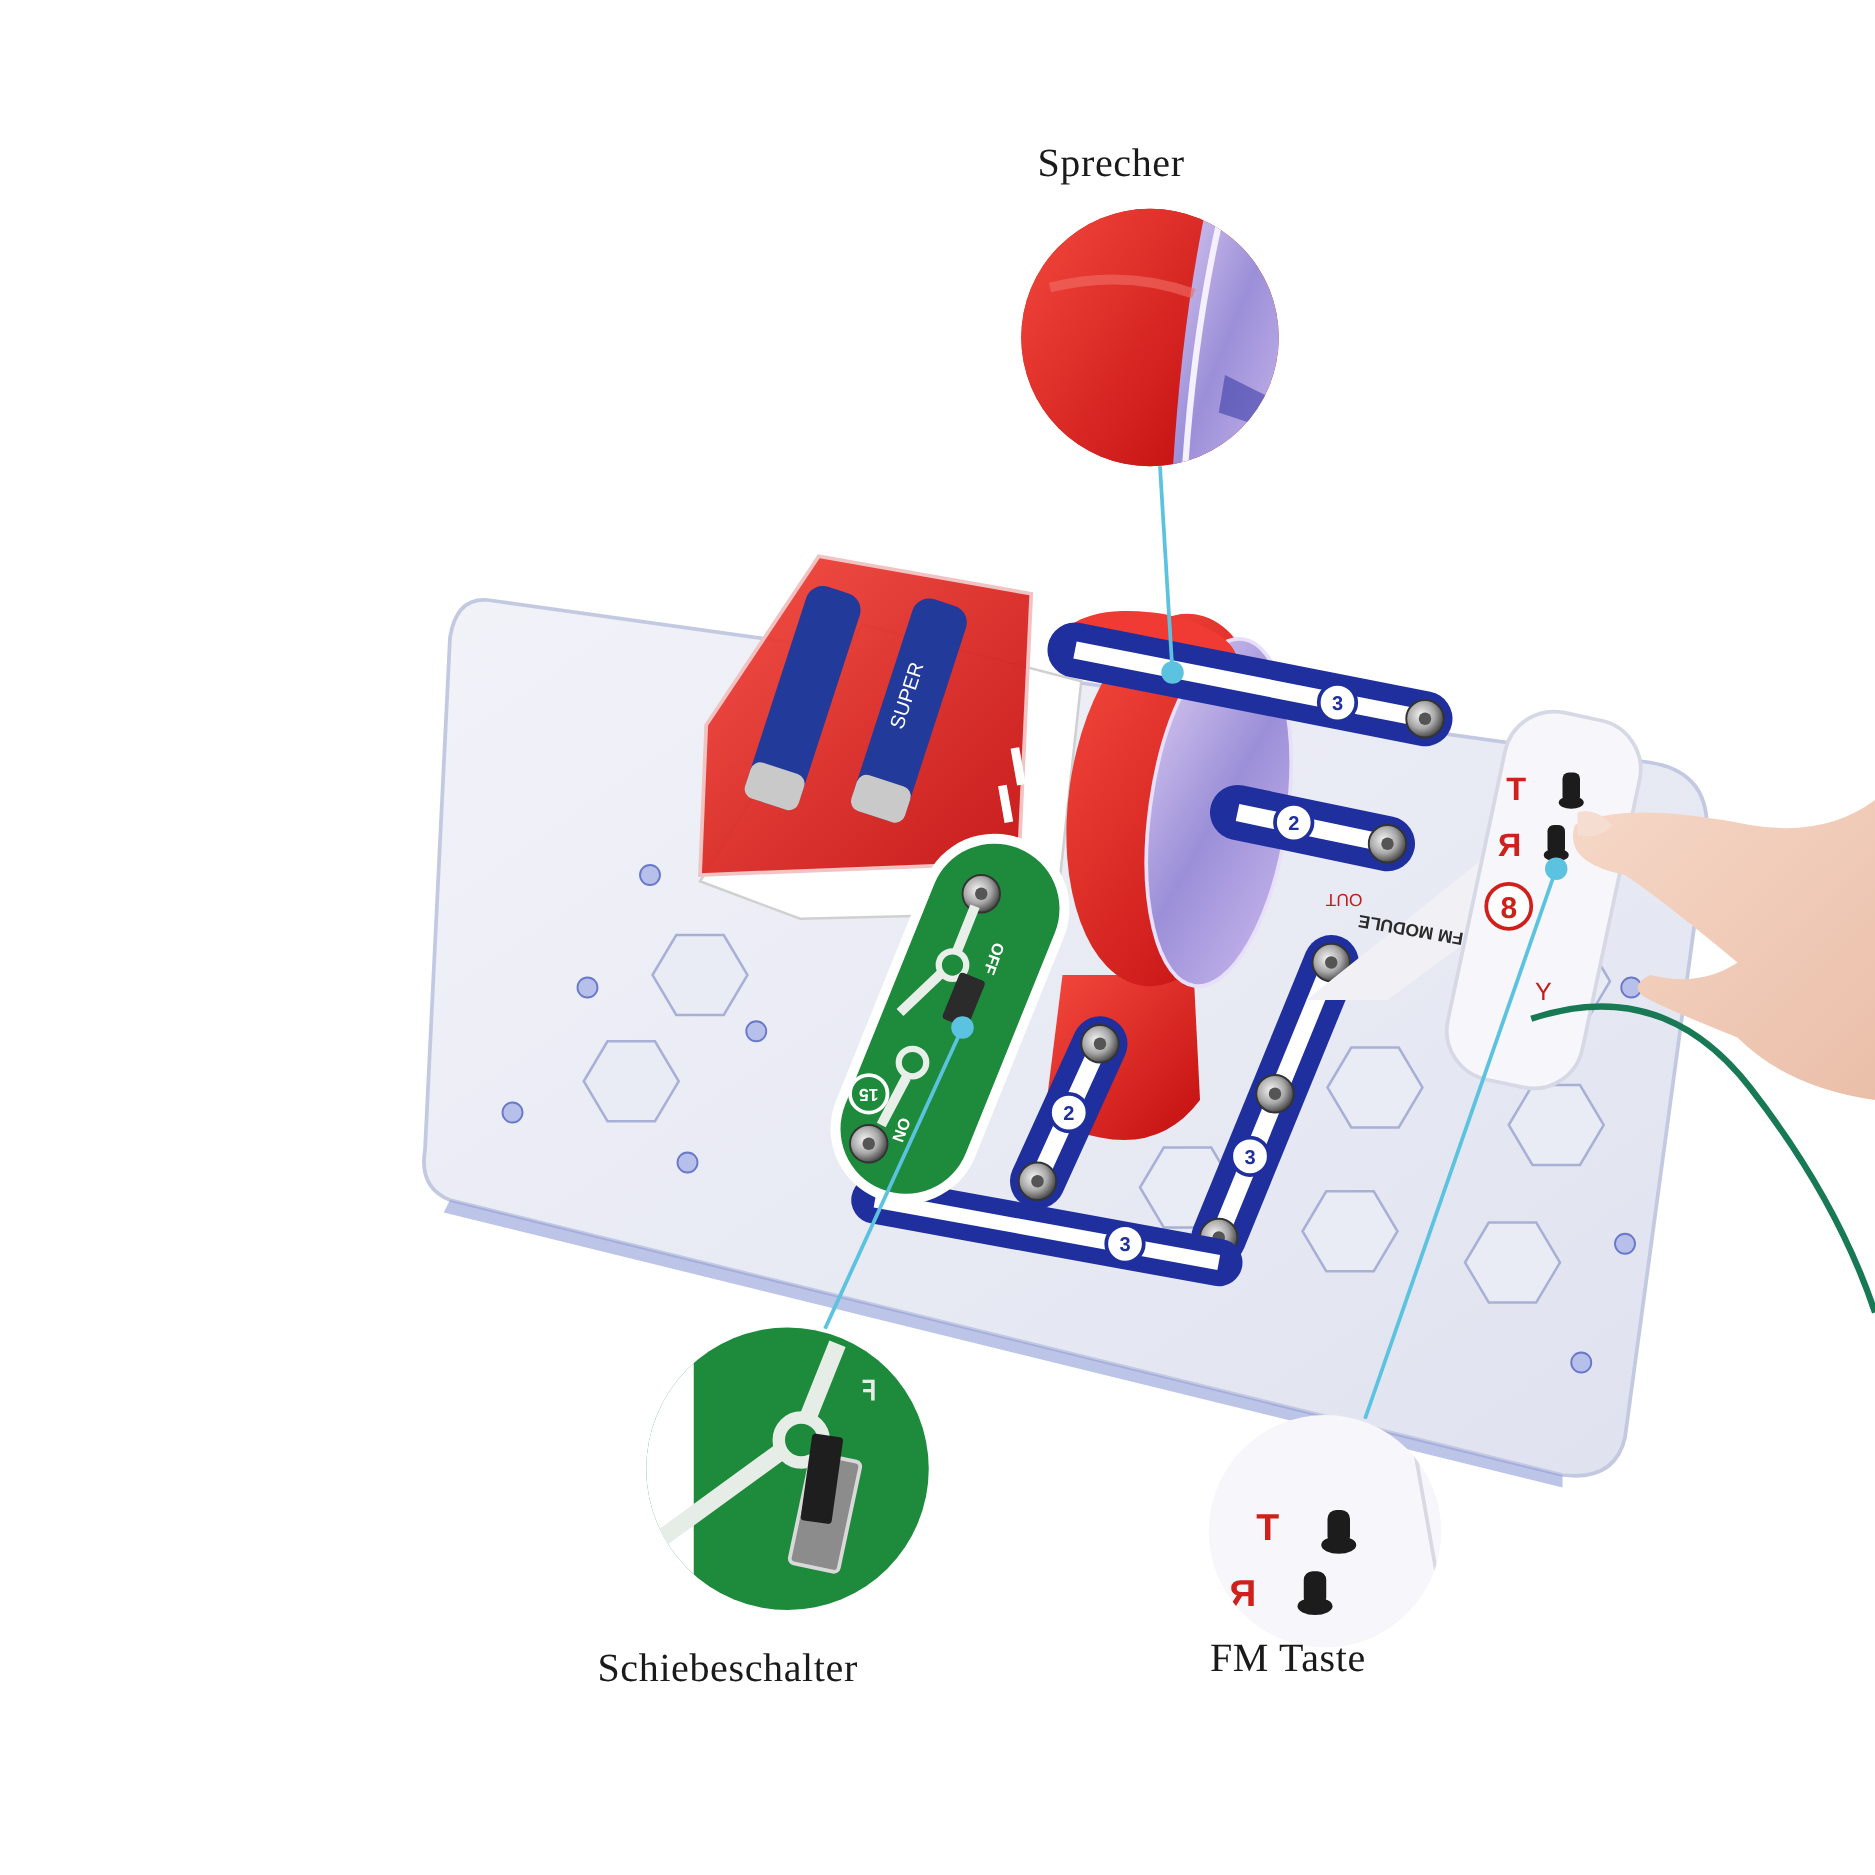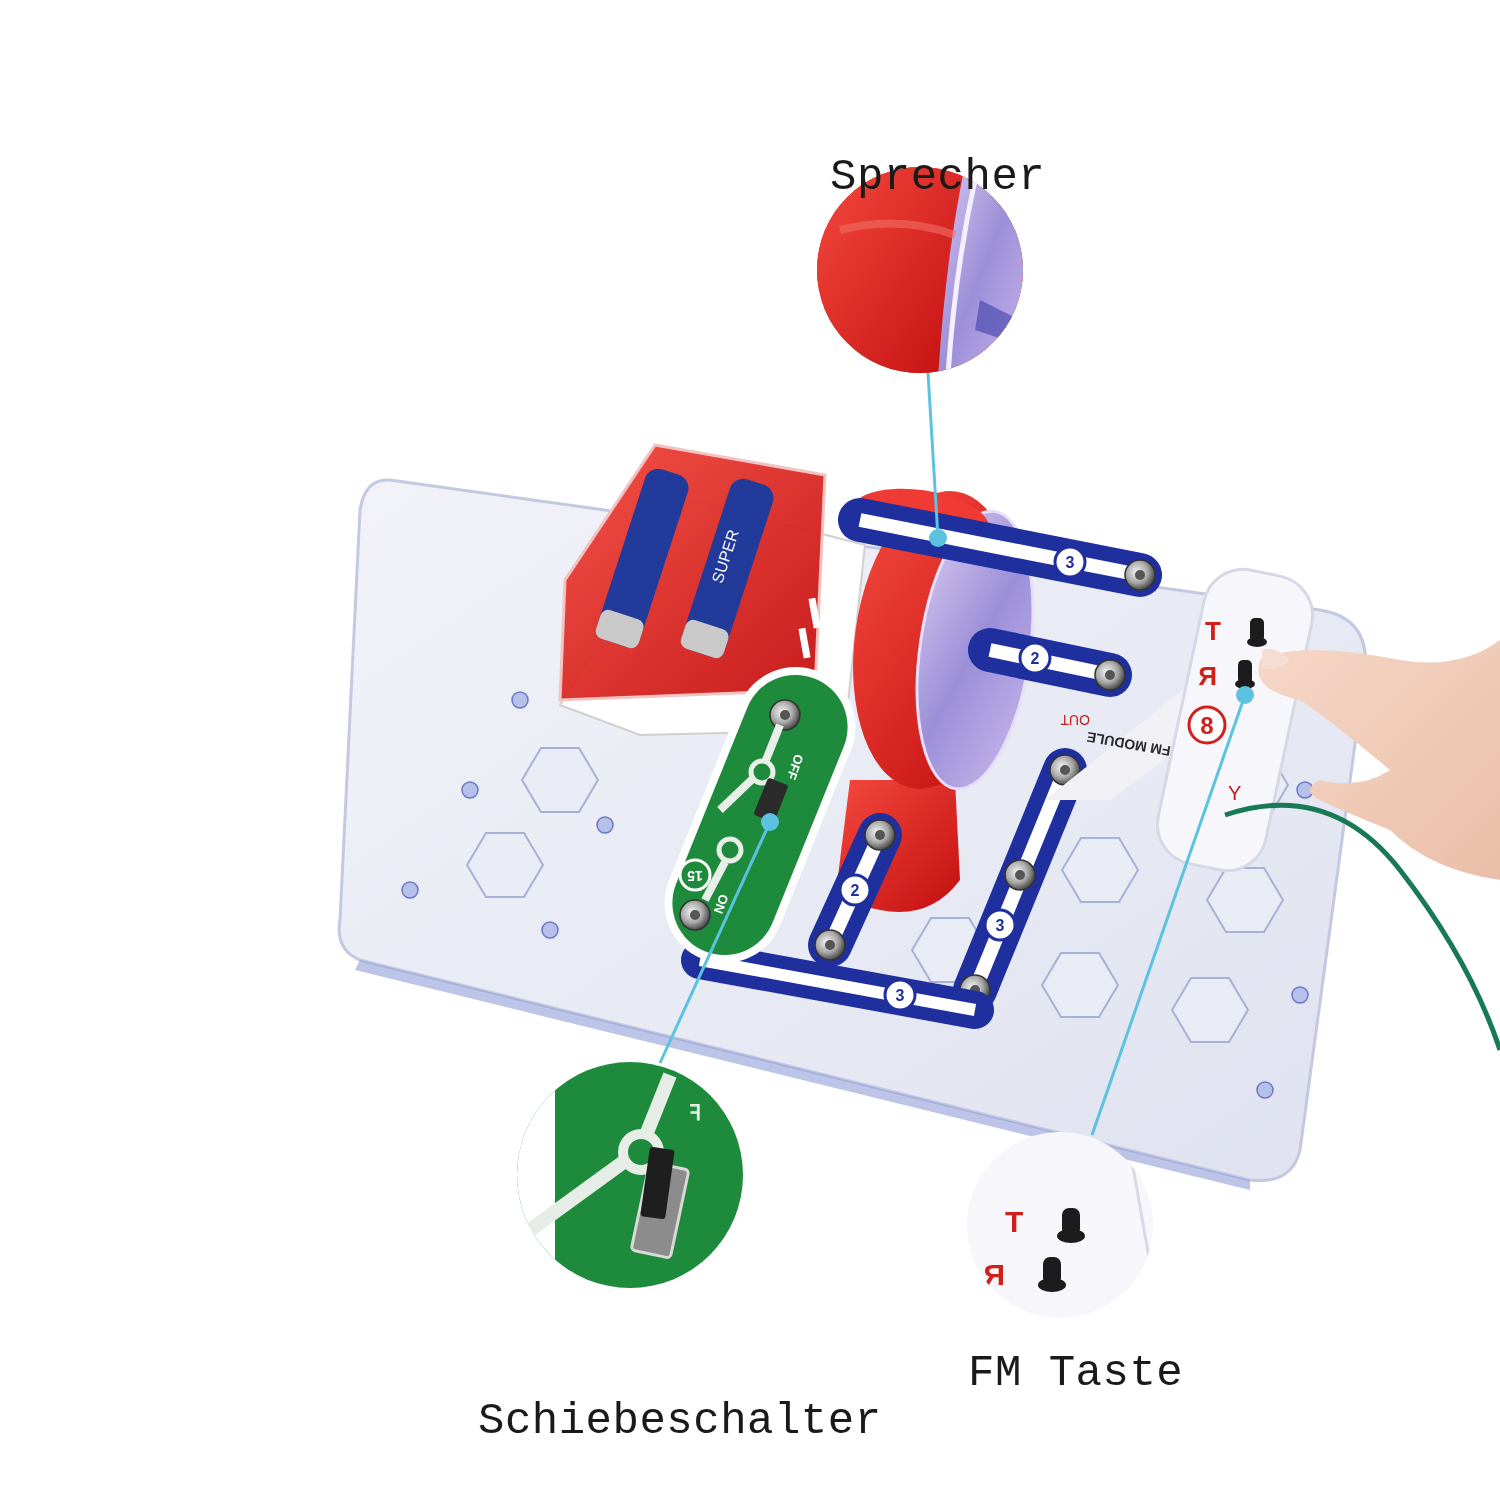--- a/index.html
+++ b/index.html
@@ -1,17 +1,17 @@
 <!DOCTYPE html>
 <html><head>
   <meta charset="utf-8">
   <style>
     html, body { margin: 0; padding: 0; background: #ffffff; }
     body { width: 1500px; height: 1500px; position: relative; overflow: hidden; font-family: "Liberation Sans", sans-serif; }
-    .label { position: absolute; color: #1a1a1a; font-size: 44px; font-family: Liberation Mono, monospace; letter-spacing: 0.5px; white-space: nowrap; margin-top: 40px; }
+    .label { position: absolute; color: #1a1a1a; font-size: 32px; font-family: Liberation Serif, serif; letter-spacing: 0.5px; white-space: nowrap; }
     .scene { position: absolute; left: 0; top: 0; width: 1500px; height: 1500px; }
   </style>
 </head>
 <body>
 
 <div class="scene">
   <svg width="1500" height="1500" viewBox="0 0 1500 1500">
     <defs>
       <linearGradient id="boardGrad" x1="0" y1="0" x2="1" y2="1">
         <stop offset="0" stop-color="#f2f3f9"></stop>
@@ -232,14 +232,14 @@
       </g>
       <g>
         <rect x="1043" y="1257" width="18" height="28" rx="7" fill="#1c1c1c"></rect>
         <ellipse cx="1052" cy="1285" rx="14" ry="7" fill="#1c1c1c"></ellipse>
       </g>
     </g>
   </svg>
 </div>
 
 <div class="label" style="left:830px; top:112px;">Sprecher</div>
-<div class="label" style="left:478px; top:1356px;">Schiebeschalter</div>
+<div class="label" style="left:478px; top:1316px;">Schiebeschalter</div>
 <div class="label" style="left:968px; top:1308px;">FM Taste</div>
 
 </body></html>

